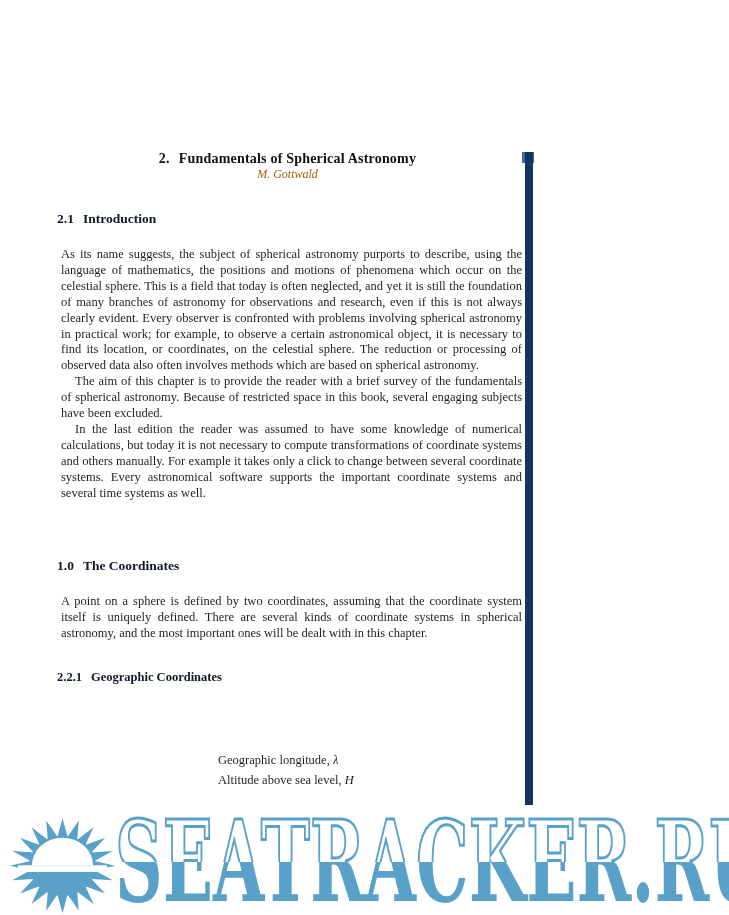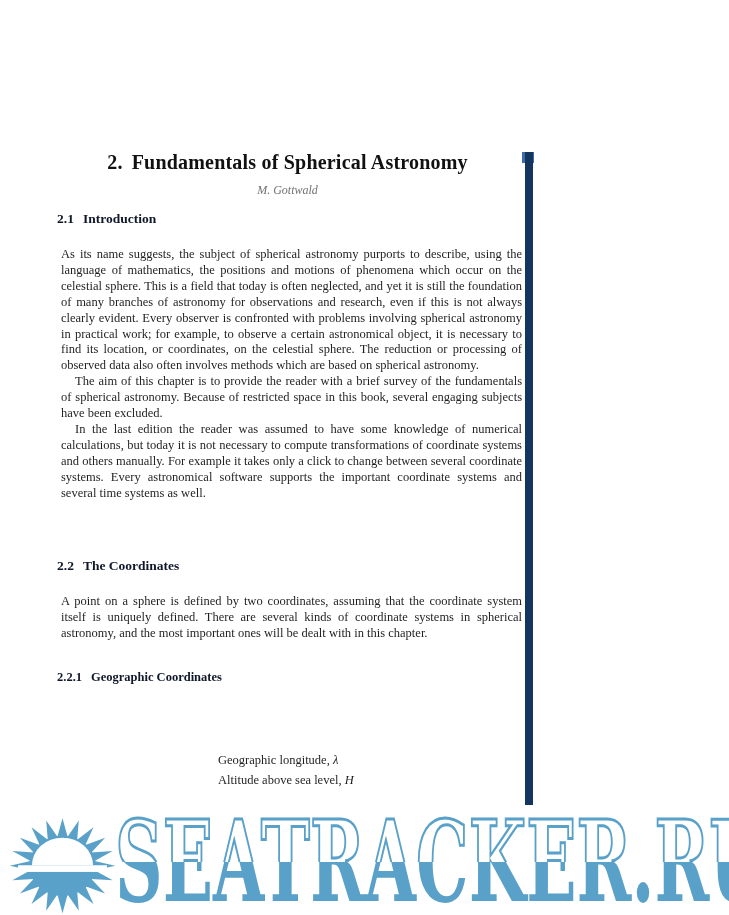--- a/index.html
+++ b/index.html
@@ -8,23 +8,23 @@
     width: 729px;
     height: 915px;
     background: #ffffff;
     overflow: hidden;
     font-family: "Liberation Serif", "DejaVu Serif", serif;
     color: #1f1f1f;
   }
 
   
   .titleblock { position: absolute; left: 57px; top: 151px; width: 461px; text-align: center; }
-  .chapter-title { font-size: 20px; font-weight: bold; color: #111; letter-spacing: 0.2px; }
+  .chapter-title { font-size: 14px; font-weight: bold; color: #111; letter-spacing: 0.2px; }
   .chapter-title .num { margin-right: 9px; }
-  .chapter-author { margin-top: 9px; font-size: 12px; font-style: italic; color: #737373; }
+  .chapter-author { font-size: 12px; font-style: italic; color: #a16207; }
 
   .sec-h { position: absolute; left: 57px; font-weight: bold; color: #0f172a; }
   .sec-h .num { margin-right: 9px; }
   .h-lvl2 { font-size: 13.5px; }
   .h-lvl3 { font-size: 12.5px; }
 
   .body-block { position: absolute; left: 61px; width: 461px; font-size: 12.5px; line-height: 15.9px; text-align: justify; }
   .body-block p { margin: 0; }
   .body-block p.indent { text-indent: 14px; }
 
@@ -71,21 +71,21 @@
   <div class="sec-h h-lvl2" style="top:211px;">
     <span class="num">2.1</span><span>Introduction</span>
   </div>
   <div class="body-block" style="top:247px;">
     <p>As its name suggests, the subject of spherical astronomy purports to describe, using the language of mathematics, the positions and motions of phenomena which occur on the celestial sphere. This is a field that today is often neglected, and yet it is still the foundation of many branches of astronomy for observations and research, even if this is not always clearly evident. Every observer is confronted with problems involving spherical astronomy in practical work; for example, to observe a certain astronomical object, it is necessary to find its location, or coordinates, on the celestial sphere. The reduction or processing of observed data also often involves methods which are based on spherical astronomy.</p>
     <p class="indent">The aim of this chapter is to provide the reader with a brief survey of the fundamentals of spherical astronomy. Because of restricted space in this book, several engaging subjects have been excluded.</p>
     <p class="indent">In the last edition the reader was assumed to have some knowledge of numerical calculations, but today it is not necessary to compute transformations of coordinate systems and others manually. For example it takes only a click to change between several coordinate systems. Every astronomical software supports the important coordinate systems and several time systems as well.</p>
   </div>
 
   <div class="sec-h h-lvl2" style="top:558px;">
-    <span class="num">2.2</span><span>The Coordinates</span>
+    <span class="num">1.0</span><span>The Coordinates</span>
   </div>
   <div class="body-block" style="top:594px;">
     <p>A point on a sphere is defined by two coordinates, assuming that the coordinate system itself is uniquely defined. There are several kinds of coordinate systems in spherical astronomy, and the most important ones will be dealt with in this chapter.</p>
   </div>
 
   <div class="sec-h h-lvl3" style="top:670px;">
     <span class="num">2.2.1</span><span>Geographic Coordinates</span>
   </div>
 
   <div class="coord-list">

